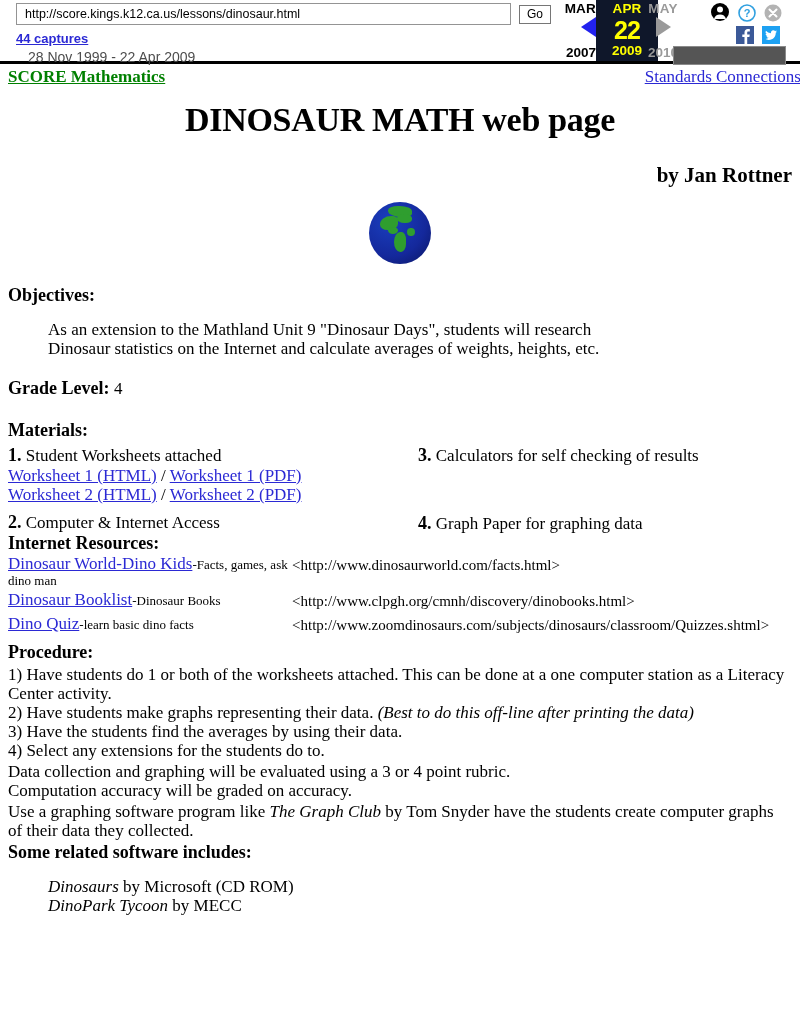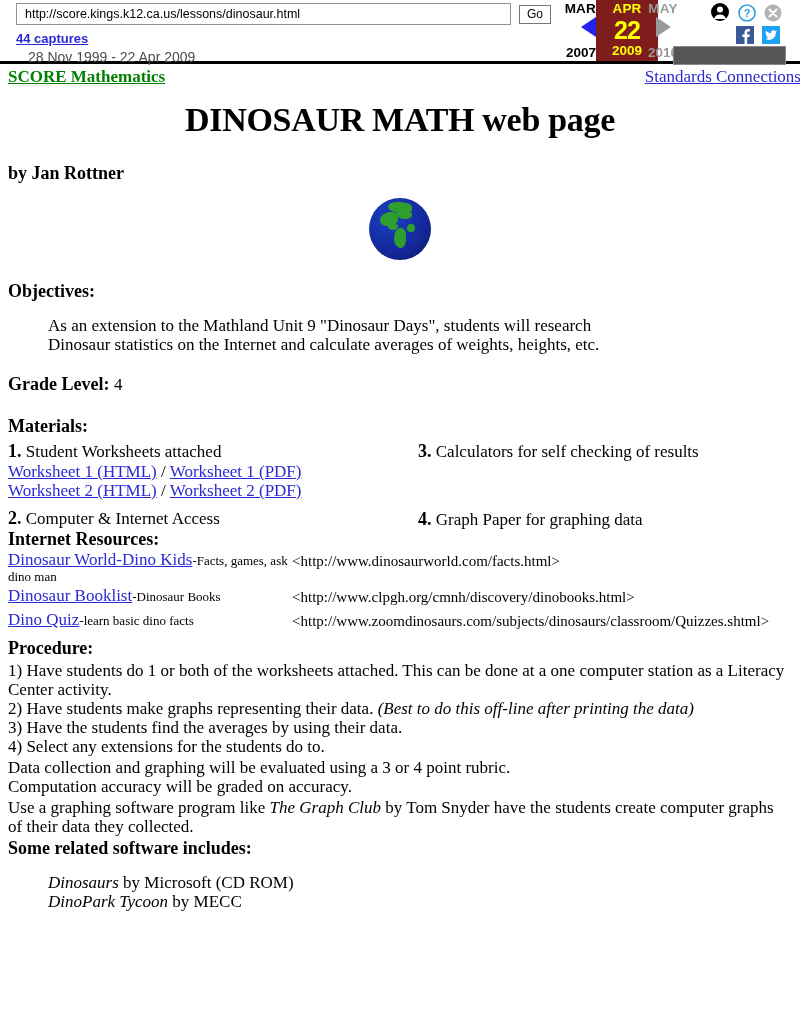--- a/index.html
+++ b/index.html
@@ -99,21 +99,21 @@
   .yr-col .arrowbox {
     height: 28px;
     line-height: 28px;
   }
   .yr-col .yr {
     font-size: 13.5px;
     font-weight: bold;
     line-height: 15px;
   }
   #col-prev { left: 0px; width: 48px; color: #000; text-align: right; }
-  #col-cur  { left: 48px; width: 62px; background: #7f1d1d; }
+  #col-cur  { left: 48px; width: 62px; background: #0f172a; }
   #col-next { left: 90px; width: 50px; color: #9a9a9a; }
 
   #col-cur .mon { color: #ffff00; font-size: 13.5px; }
   #col-cur .day {
     color: #ffff00;
     font-size: 25px;
     font-weight: bold;
     line-height: 26px;
     letter-spacing: -1px;
   }
@@ -203,22 +203,22 @@
   }
 
   h1#main-title {
     text-align: center;
     font-size: 34px;
     font-weight: bold;
     margin: 12px 0 0 0;
     letter-spacing: -0.3px;
   }
   h2#byline {
-    text-align: left;
-    font-size: 18px;
+    text-align: right;
+    font-size: 21px;
     font-weight: bold;
     margin: 24px 0 0 0;
   }
   #globe-wrap {
     text-align: center;
     margin-top: 14px;
     height: 62px;
   }
   #globe {
     display: inline-block;

